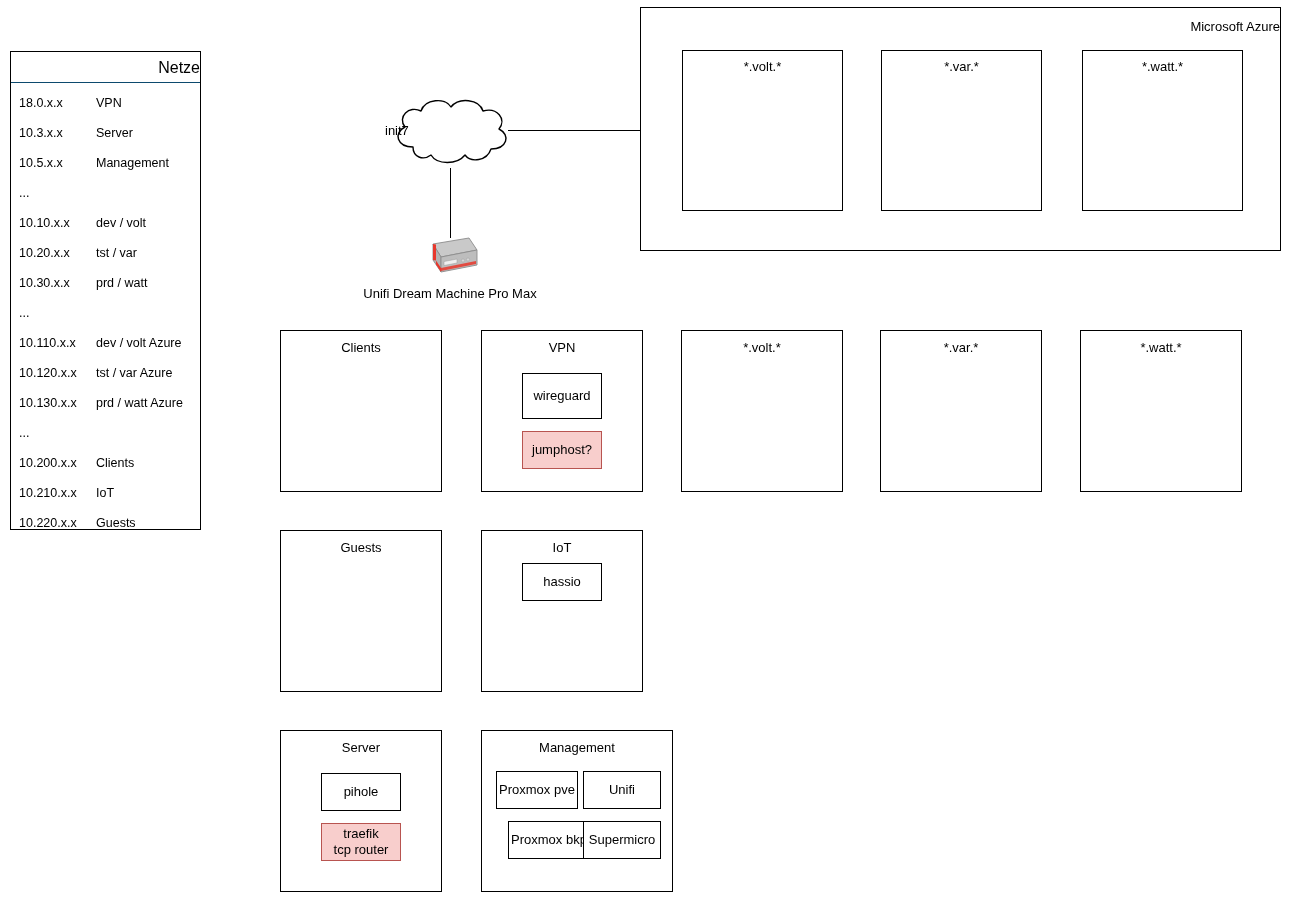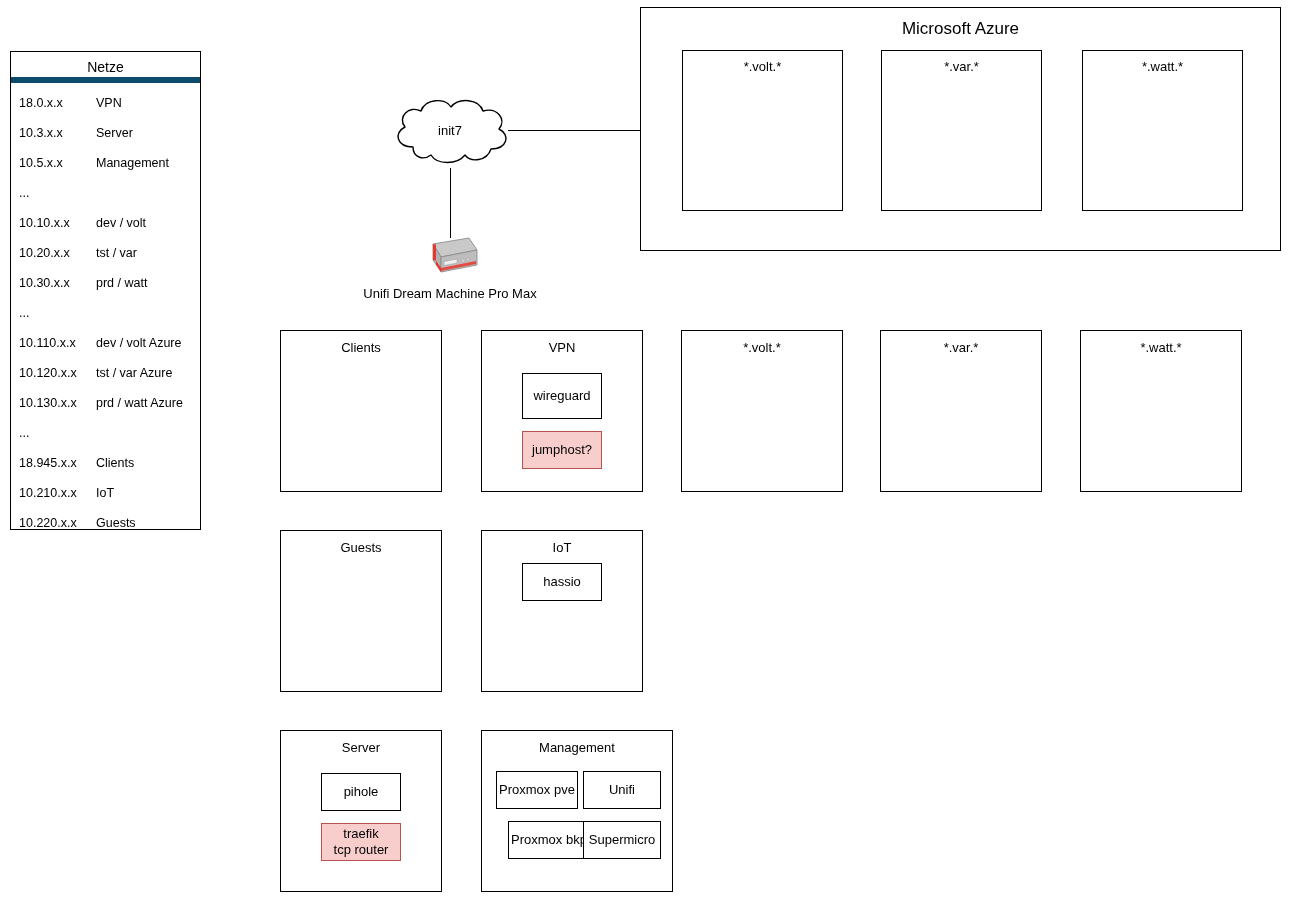--- a/index.html
+++ b/index.html
@@ -23,23 +23,23 @@
     top: 51px;
     width: 191px;
     height: 479px;
     border: 1px solid #000000;
     box-sizing: border-box;
     background: #ffffff;
   }
   #netze-header {
     height: 31px;
     line-height: 31px;
-    text-align: center;
-    font-size: 14px;
-    border-bottom: 6px solid #0c4a6e;
+    text-align: right;
+    font-size: 16px;
+    border-bottom: 1px solid #0c4a6e;
     box-sizing: border-box;
   }
   #netze-body {
     padding-top: 5px;
   }
   .netze-row {
     height: 30px;
     line-height: 30px;
     font-size: 12.5px;
     position: relative;
@@ -92,22 +92,22 @@
     position: absolute;
     left: 640px;
     top: 7px;
     width: 641px;
     height: 244px;
   }
   #azure-title {
     position: absolute;
     left: 0; right: 0;
     top: 11px;
-    text-align: center;
-    font-size: 17px;
+    text-align: right;
+    font-size: 13px;
   }
   .azure-child {
     position: absolute;
     top: 42px;
     width: 161px;
     height: 161px;
     border: 1.5px solid #000000;
     background: #ffffff;
     box-sizing: border-box;
   }
@@ -124,21 +124,20 @@
     position: absolute;
     left: 385px;
     top: 95px;
     width: 130px;
     height: 75px;
   }
   #cloud-label {
     position: absolute;
     left: 0; right: 0;
     top: 28px;
-    text-align: center;
     font-size: 13px;
   }
 
   
   .line-h {
     position: absolute;
     height: 0;
     border-top: 1.4px solid #000000;
   }
   .line-v {
@@ -212,21 +211,21 @@
       </div>
       <div class="netze-row">
         <span class="netze-ip">10.130.x.x</span>
         <span class="netze-label">prd / watt Azure</span>
       </div>
       <div class="netze-row">
         <span class="netze-ip">...</span>
         <span class="netze-label"></span>
       </div>
       <div class="netze-row">
-        <span class="netze-ip">18.945.x.x</span>
+        <span class="netze-ip">10.200.x.x</span>
         <span class="netze-label">Clients</span>
       </div>
       <div class="netze-row">
         <span class="netze-ip">10.210.x.x</span>
         <span class="netze-label">IoT</span>
       </div>
       <div class="netze-row">
         <span class="netze-ip">10.220.x.x</span>
         <span class="netze-label">Guests</span>
       </div>

